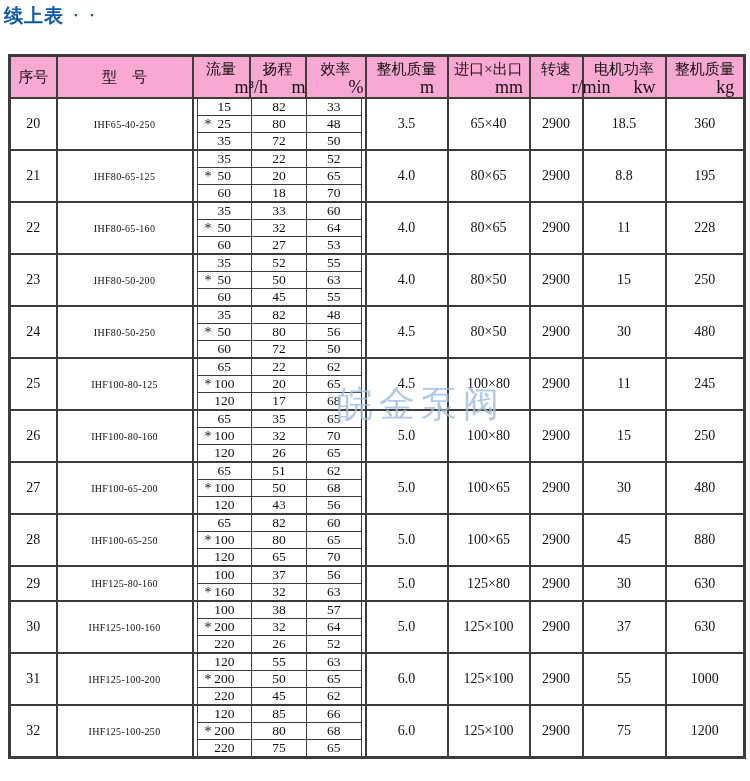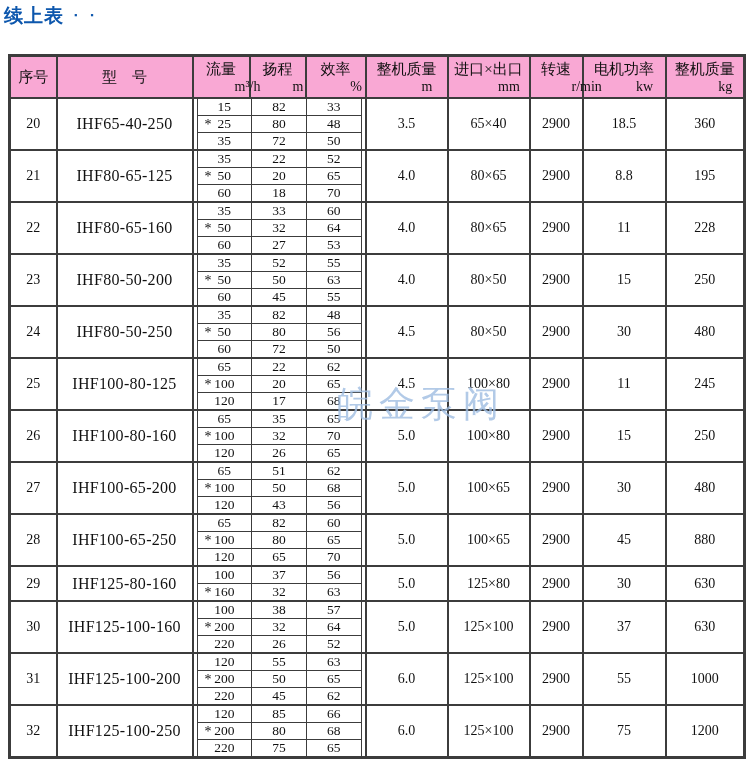--- a/index.html
+++ b/index.html
@@ -42,23 +42,23 @@
     text-align: center;
     vertical-align: middle;
     padding: 0;
   }
   table.spec th {
     background: #f9a8d4;
     height: 40px;
     font-weight: normal;
   }
   th .lbl { font-size: 15px; line-height: 19px; }
-  th .unit { font-size: 14px; line-height: 16px; margin-left: 41px; }
+  th .unit { font-size: 18px; line-height: 16px; margin-left: 41px; }
   td.main { font-size: 14px; }
-  td.model-cell { font-size: 16px; letter-spacing: 0.3px; margin-left: 12px; }
+  td.model-cell { font-size: 10px; letter-spacing: 0.3px; margin-left: 12px; }
   
   td.inner-host {
     border-top: 2px solid #3c3c3c;
     border-bottom: 2px solid #3c3c3c;
     border-left: 2px solid #3c3c3c;
     border-right: 2px solid #3c3c3c;
     padding: 0 3px;
     vertical-align: middle;
   }
   table.sub {

